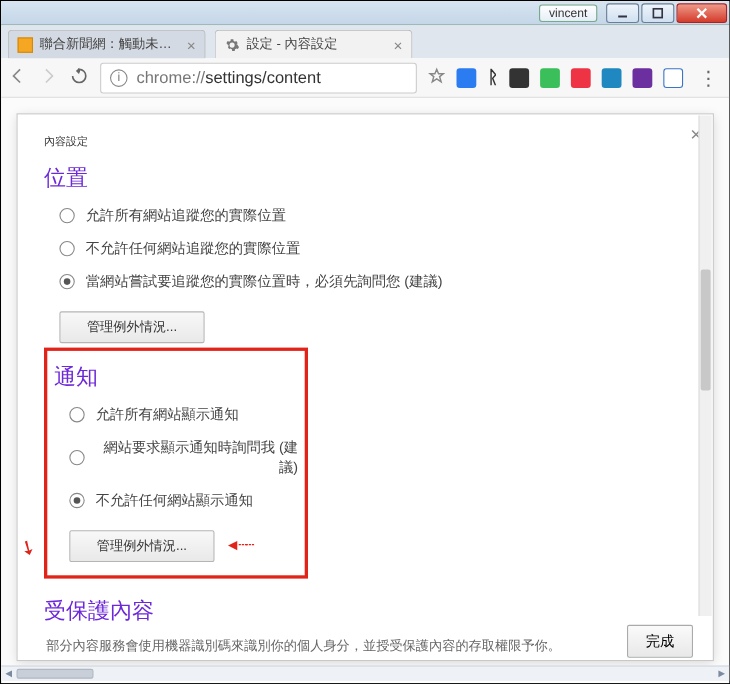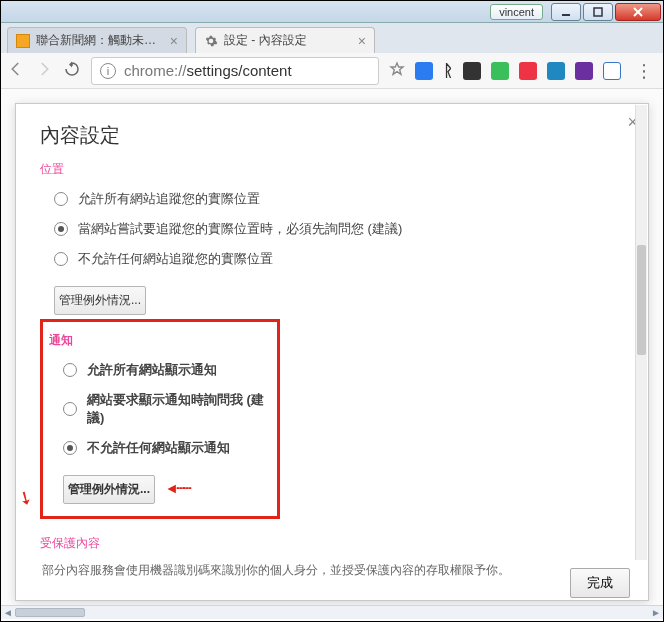--- a/index.html
+++ b/index.html
@@ -38,28 +38,28 @@
 .ei-red { background: #e34; }
 .ei-teal { background: #1f88c0; position: relative; }
 .ei-purple { background: #6b2fa0; }
 .ei-outline { background: #fff; border: 1px solid #3a76c4; }
 .menu-dots { font-size: 18px; color: #666; padding: 0 4px; }
 
 
 .page { position: relative; height: 530px; background: #fbfbfb; padding: 14px; }
 .dialog { background: #fff; border: 1px solid #c8c8c8; box-shadow: 0 2px 10px rgba(0,0,0,.15); height: 498px; position: relative; padding: 18px 24px; }
 .dialog .close-x { position: absolute; right: 10px; top: 8px; color: #888; font-size: 18px; cursor: pointer; }
-.dlg-title { font-size: 20px; margin-bottom: 12px; color: #333; }
-.section-head { font-size: 12px; color: #ec4899; margin-bottom: 10px; margin-top: 6px; }
-.radio-group { padding-left: 14px; }
+.dlg-title { font-size: 10px; margin-bottom: 12px; color: #333; }
+.section-head { font-size: 20px; color: #6d28d9; margin-bottom: 10px; margin-top: 6px; }
+.radio-group { padding-left: 14px; text-align: right; }
 .radio-row { display: flex; align-items: center; margin: 12px 0; color: #444; font-size: 13px; }
 .radio { width: 14px; height: 14px; border: 1px solid #888; border-radius: 50%; margin-right: 10px; display: inline-flex; align-items: center; justify-content: center; flex: none; }
 .radio.sel::after { content: ""; width: 6px; height: 6px; background: #555; border-radius: 50%; }
-.graybtn { display: inline-block; border: 1px solid #b5b5b5; background: linear-gradient(#f8f8f8,#e9e9e9); padding: 5px 4px; font-size: 12px; color: #333; border-radius: 2px; cursor: pointer; margin-top: 6px; margin-left: 14px; }
-.redbox { border: 3px solid #e2231a; padding: 6px 6px 12px 6px; margin-top: 4px; width: 240px; position: relative; font-weight: bold; }
+.graybtn { display: inline-block; border: 1px solid #b5b5b5; background: linear-gradient(#f8f8f8,#e9e9e9); padding: 5px 24px; font-size: 12px; color: #333; border-radius: 2px; cursor: pointer; margin-top: 6px; margin-left: 14px; }
+.redbox { border: 3px solid #e2231a; padding: 6px 6px 12px 6px; margin-top: 4px; width: 240px; position: relative; }
 .redbox .section-head { margin-top: 4px; }
 .arrow1 { position: absolute; left: 17px; top: 398px; font-size: 18px; color: #e2231a; transform: rotate(30deg); pointer-events: none; }
 .arrow2 { display: inline-block; color: #e2231a; font-size: 14px; margin-left: 6px; letter-spacing: -2px; }
 .protected { margin-top: 16px; }
 .protected-desc { font-size: 12px; color: #666; margin-top: 10px; padding-left: 2px; }
 .done-btn { position: absolute; right: 18px; bottom: 2px; border: 1px solid #aaa; background: linear-gradient(#fafafa,#e8e8e8); padding: 5px 16px; font-size: 13px; border-radius: 2px; cursor: pointer; }
 .vscroll { position: absolute; right: 1px; top: 1px; bottom: 40px; width: 12px; background: #f0f0f0; border-left: 1px solid #ddd; }
 .vscroll .thumb { position: absolute; left: 1px; right: 1px; top: 140px; height: 110px; background: #c8c8c8; border-radius: 2px; }
 
 
@@ -152,26 +152,26 @@
       </div>
 
     
     <div class="section-head">位置</div>
     <div class="radio-group">
       <div class="radio-row">
         <span class="radio"></span>
         <span>允許所有網站追蹤您的實際位置</span>
       </div>
       <div class="radio-row">
+        <span class="radio"></span>
+        <span>不允許任何網站追蹤您的實際位置</span>
+      </div>
+      <div class="radio-row">
         <span class="radio sel"></span>
         <span>當網站嘗試要追蹤您的實際位置時，必須先詢問您 (建議)</span>
-      </div>
-      <div class="radio-row">
-        <span class="radio"></span>
-        <span>不允許任何網站追蹤您的實際位置</span>
       </div>
     </div>
     <span class="graybtn">管理例外情況...</span>
 
     
     <div class="redbox">
       <div class="section-head">通知</div>
       <div class="radio-group">
         <div class="radio-row">
           <span class="radio"></span>

